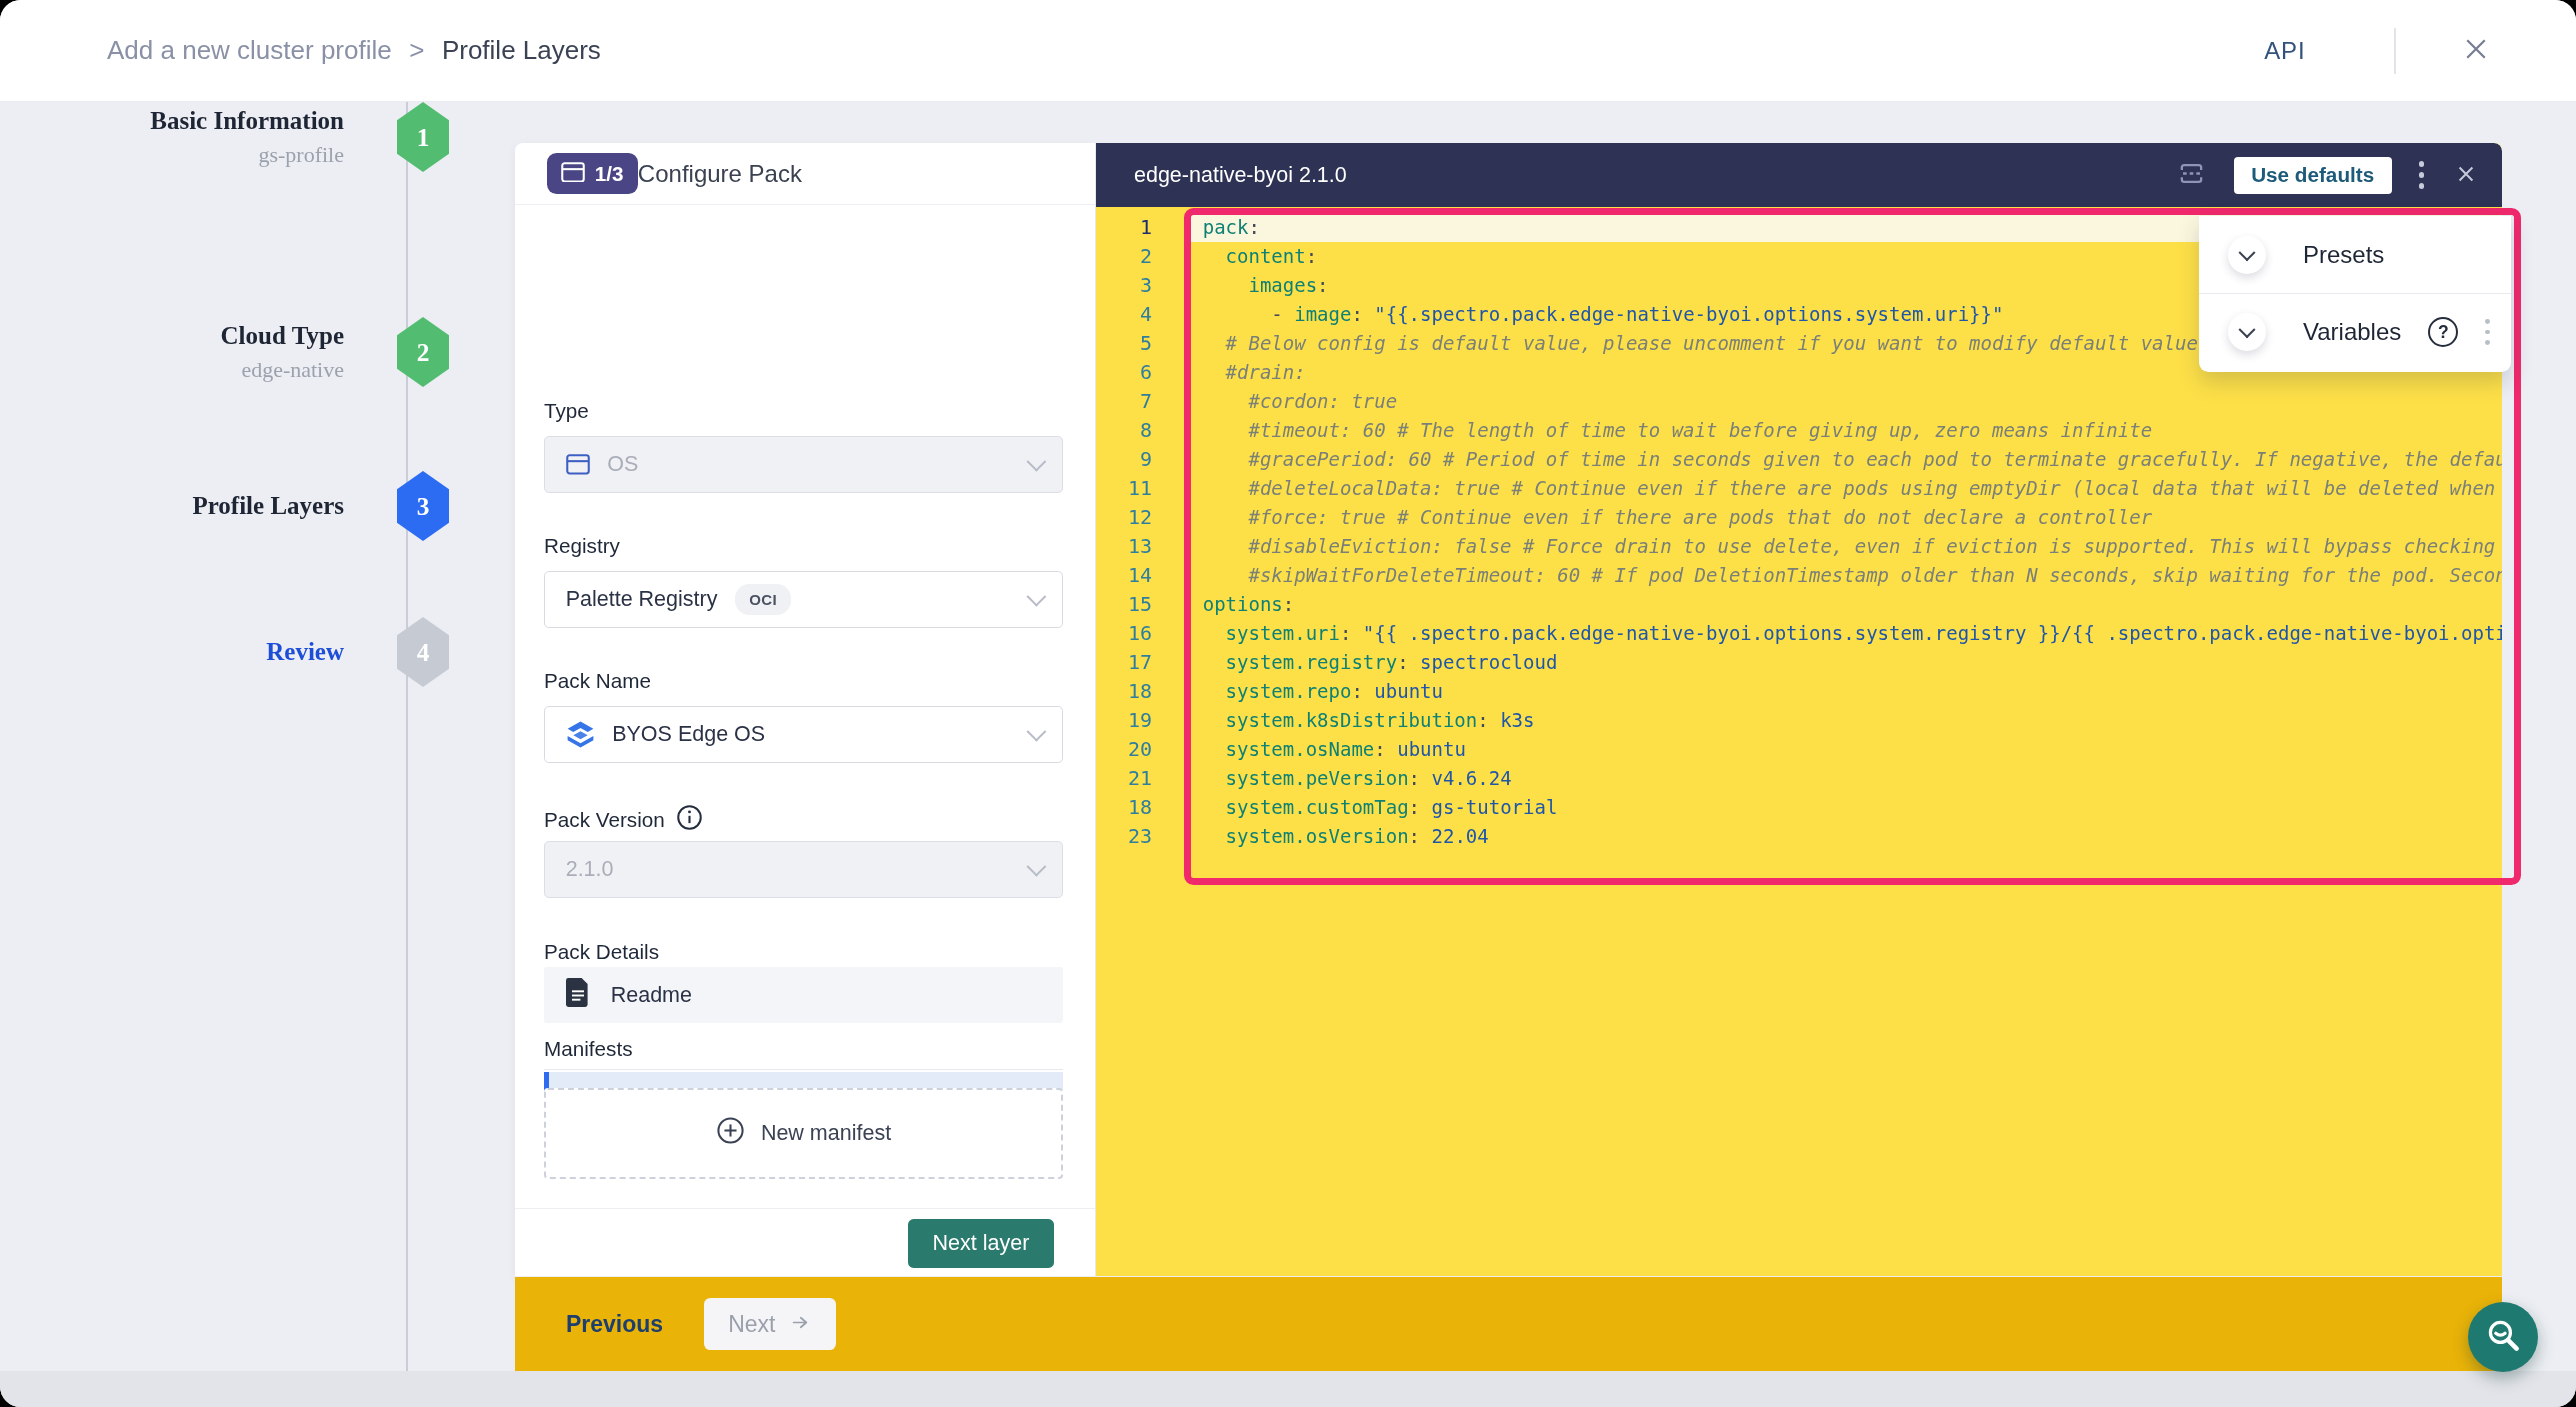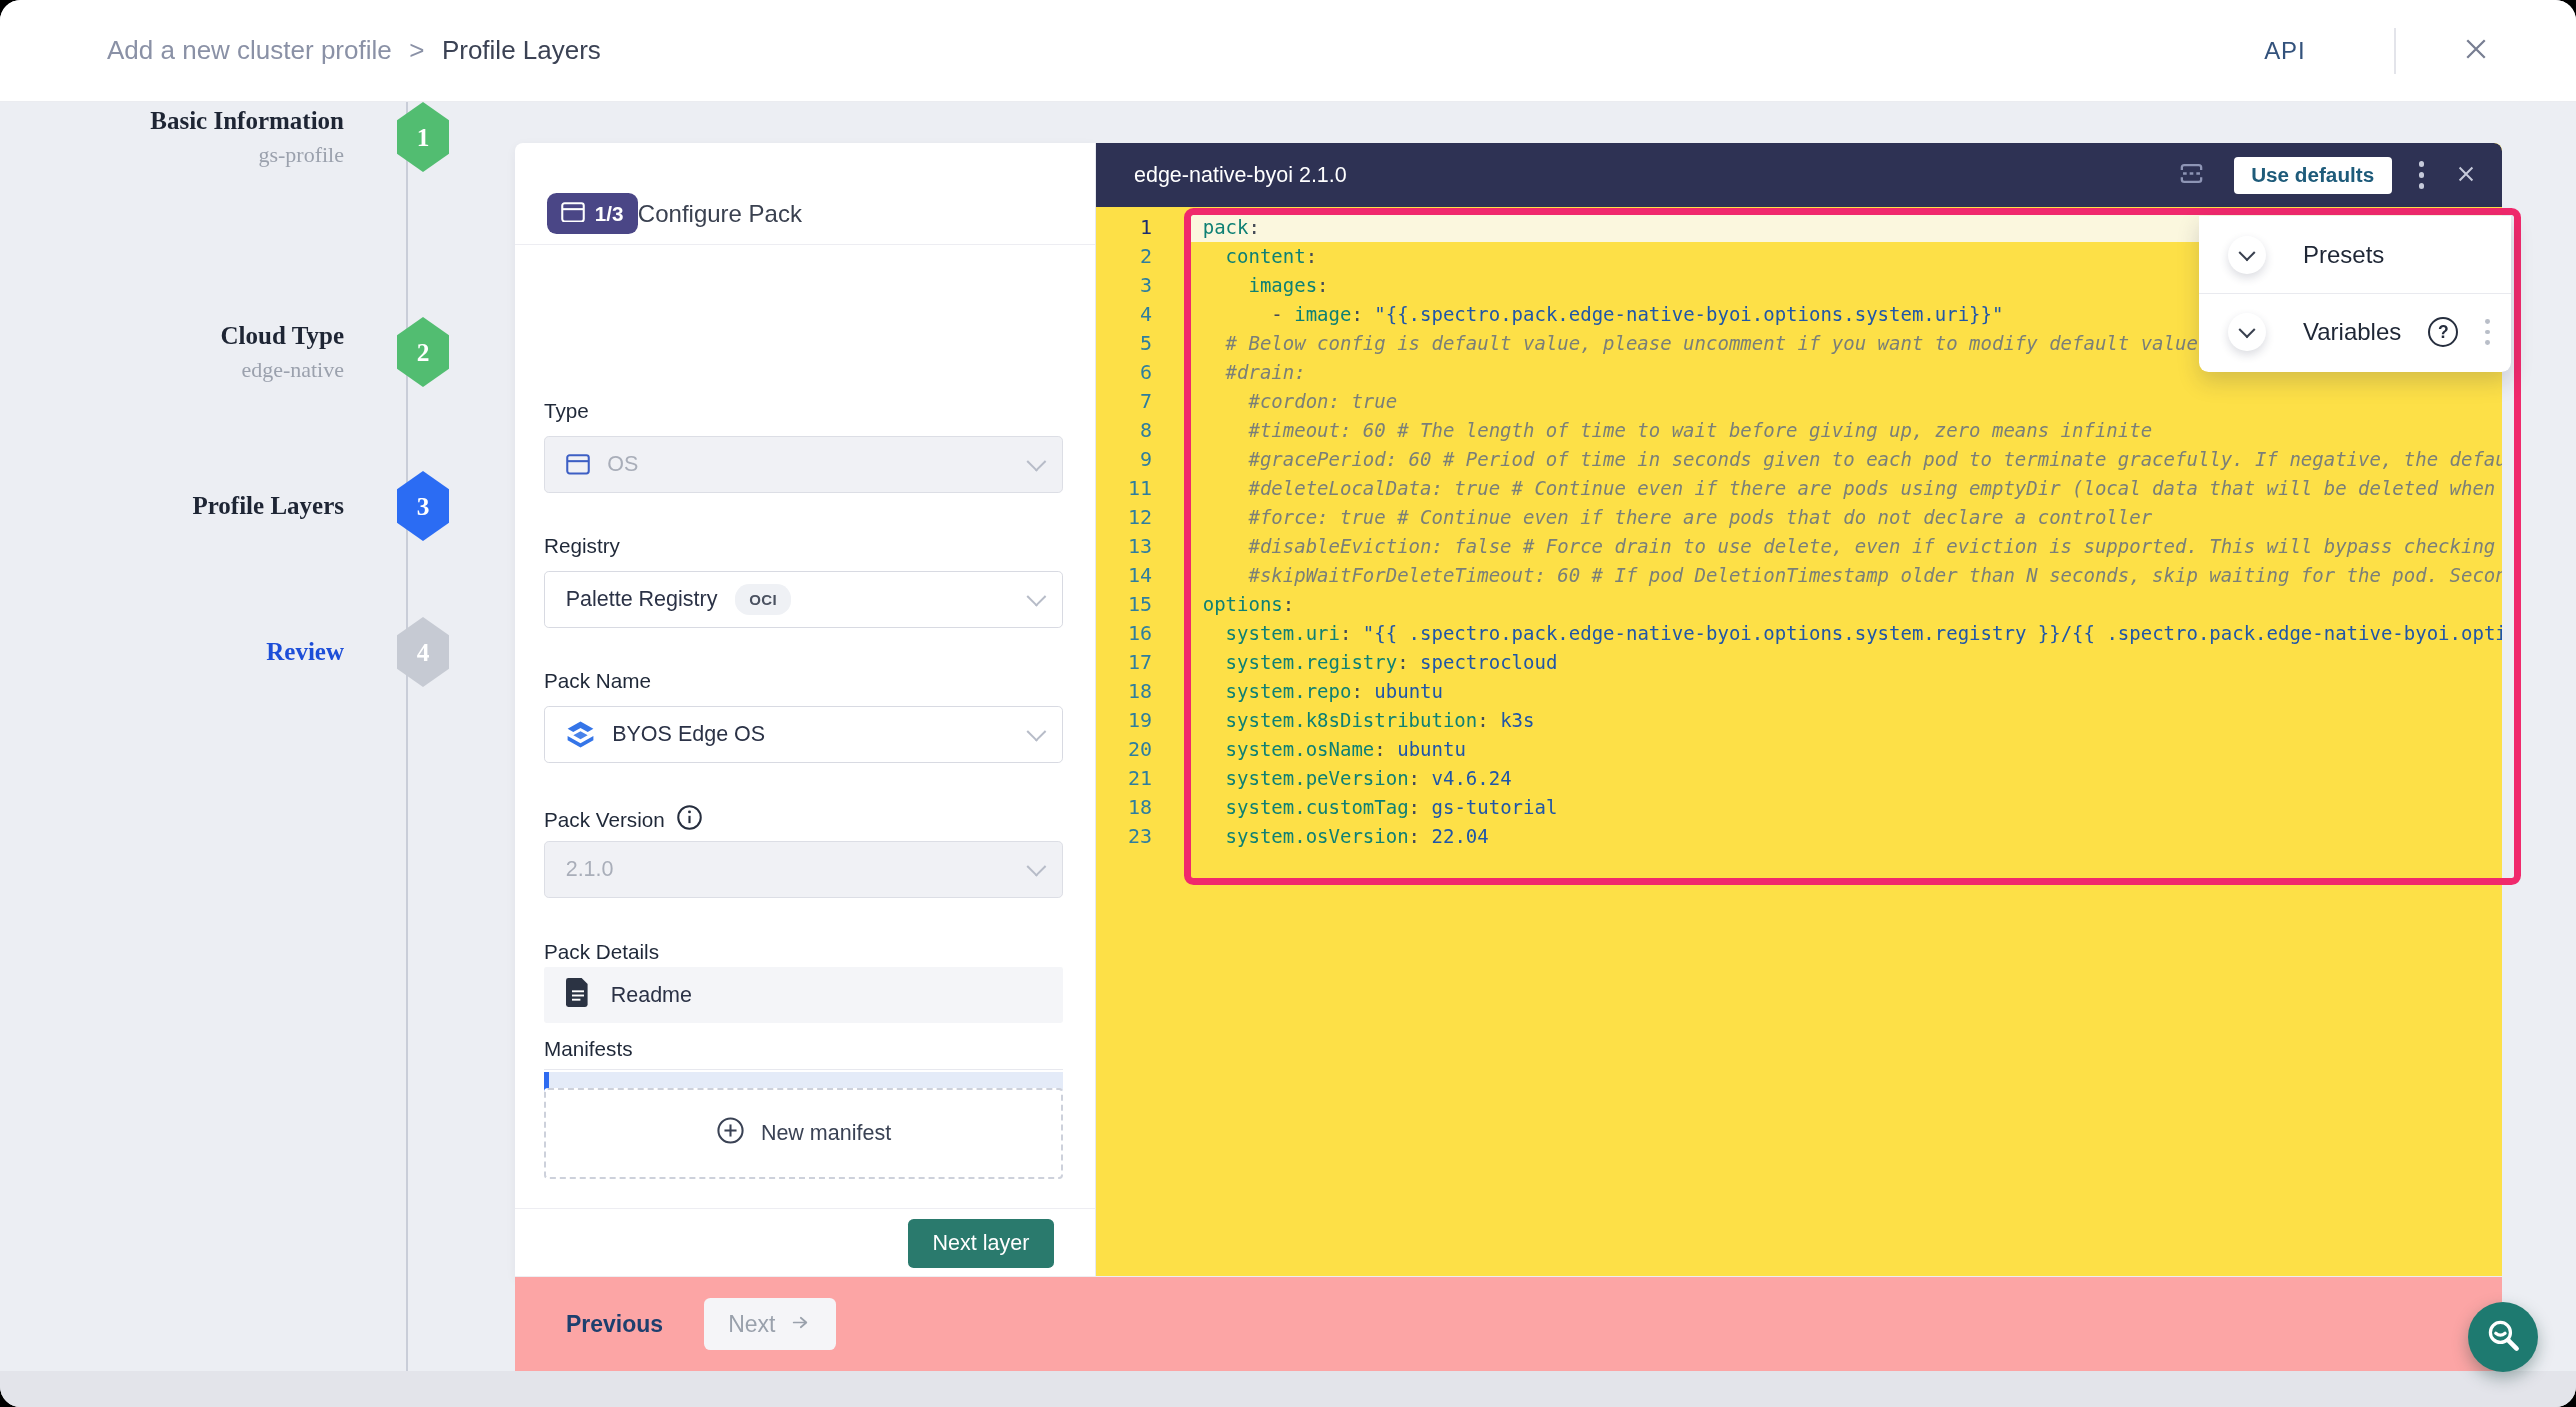--- a/index.html
+++ b/index.html
@@ -33,21 +33,21 @@
   .step-item.pending .step-title{color:#1d4ed8;font-weight:600;}
   .hex{width:52px;height:70px;clip-path:polygon(50% 0,100% 26%,100% 74%,50% 100%,0 74%,0 26%);
     display:flex;align-items:center;justify-content:center;flex:none;}
   .step-item.done .hex{background:#52BD71;}
   .step-item.active .hex{background:#2B6CF3;}
   .step-item.pending .hex{background:#C6CAD3;}
   .hex-num{color:#fff;font-size:25.4px;font-weight:600;}
   
   .config-panel{position:absolute;left:515px;top:143px;width:580px;height:1133px;background:#fff;
     border-radius:8px 0 0 0;box-shadow:0 3.2px 11px rgba(30,34,60,.05);}
-  .panel-header{height:62px;border-bottom:0.8px solid #EDEDF2;display:flex;align-items:center;padding-left:32px;margin-top:40px;}
+  .panel-header{height:62px;border-bottom:0.8px solid #EDEDF2;display:flex;align-items:center;padding-left:32px;}
   .step-badge{display:flex;align-items:center;gap:9.5px;background:#4A4686;border-radius:9.5px;
     padding:0 14.3px;height:41px;color:#fff;}
   .step-badge-num{font-size:20.7px;font-weight:600;color:#fff;}
   .panel-title{font-size:24px;color:#3A4150;margin-left:29px;}
   .form-label{position:absolute;left:29px;font-size:20.7px;font-weight:500;color:#1F2838;}
   .lbl-type{top:256px;}
   .lbl-registry{top:391px;}
   .lbl-packname{top:526px;}
   .lbl-version{top:661px;display:flex;align-items:center;gap:11px;}
   .lbl-details{top:797px;}
@@ -108,21 +108,21 @@
   .chev-circle{width:38px;height:38px;border-radius:50%;background:#fff;flex:none;
     box-shadow:0 4px 9.5px rgba(30,35,70,.16);display:flex;align-items:center;justify-content:center;}
   .chev-circle .chev-dn{width:12px;height:12px;border-right:2.4px solid #39404F;border-bottom:2.4px solid #39404F;
     transform:rotate(45deg) translate(-1.6px,-1.6px);}
   .pv-label{font-size:24px;font-weight:500;color:#1E2635;margin-left:37px;}
   .help-circle{width:30px;height:30px;border-radius:50%;border:2px solid #262E3E;margin-left:27px;
     display:flex;align-items:center;justify-content:center;font-size:17.5px;font-weight:700;color:#262E3E;flex:none;cursor:pointer;}
   .pv-kebab{margin-left:auto;display:flex;flex-direction:column;gap:5.6px;padding:4.8px;cursor:pointer;}
   .pv-kebab i{width:4.8px;height:4.8px;border-radius:50%;background:#B9BEC8;}
   
-  .bottombar{position:absolute;left:515px;top:1276px;width:1987px;height:95px;background:#fca5a5;
+  .bottombar{position:absolute;left:515px;top:1276px;width:1987px;height:95px;background:#eab308;
     border-top:0.8px solid #EEEEF2;display:flex;align-items:center;padding-left:45px;gap:35px;z-index:4;}
   .prev-btn{background:none;border:none;font-size:23px;font-weight:600;color:#1D3F6E;font-family:inherit;cursor:pointer;}
   .next-pill{display:flex;align-items:center;gap:12.7px;background:#F5F5F8;border:none;border-radius:6.4px;
     padding:12.7px 24px;font-size:23px;color:#9AA1AC;font-family:inherit;cursor:pointer;}
   .bottom-strip{position:absolute;left:0;top:1371px;width:2576px;height:36px;background:#E3E4EA;}
   
   .fab{position:absolute;left:2468px;top:1302px;width:70px;height:70px;border-radius:50%;background:#1E7A70;
     border:none;z-index:30;display:flex;align-items:center;justify-content:center;cursor:pointer;
     box-shadow:0 6.4px 16px rgba(20,60,55,.35);}
   .kebab-v{display:flex;flex-direction:column;gap:5.6px;}

